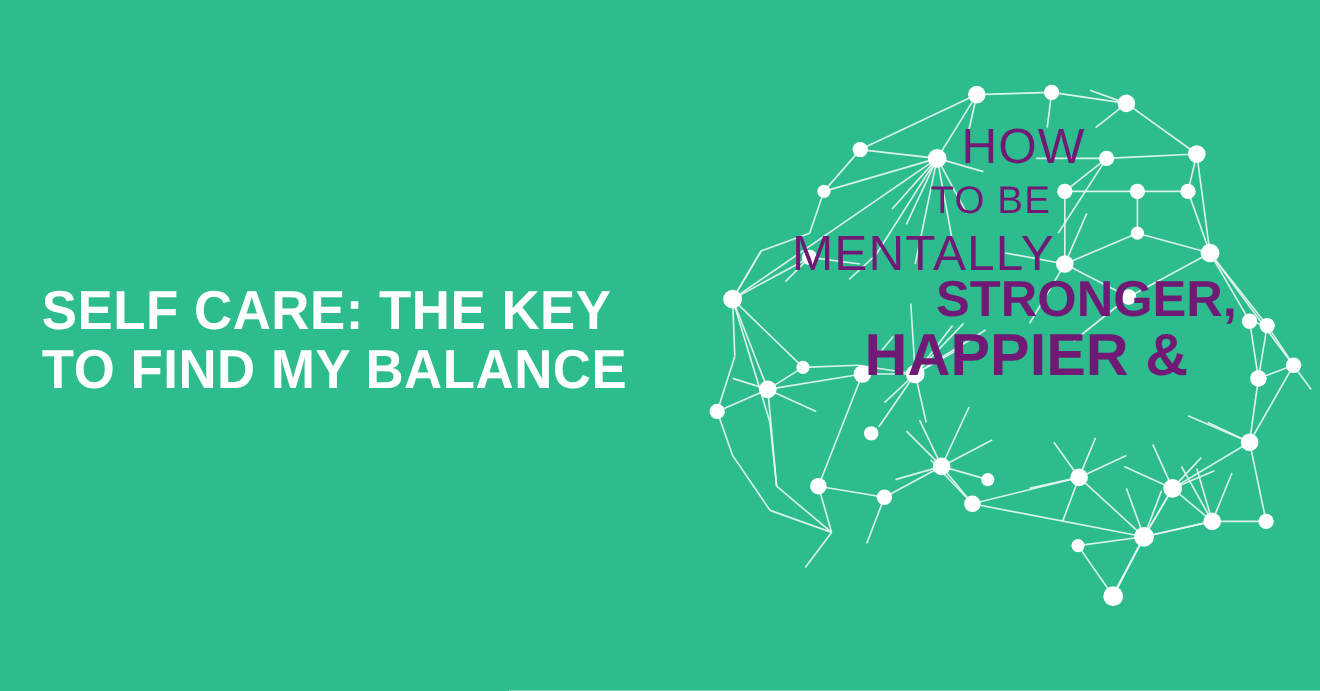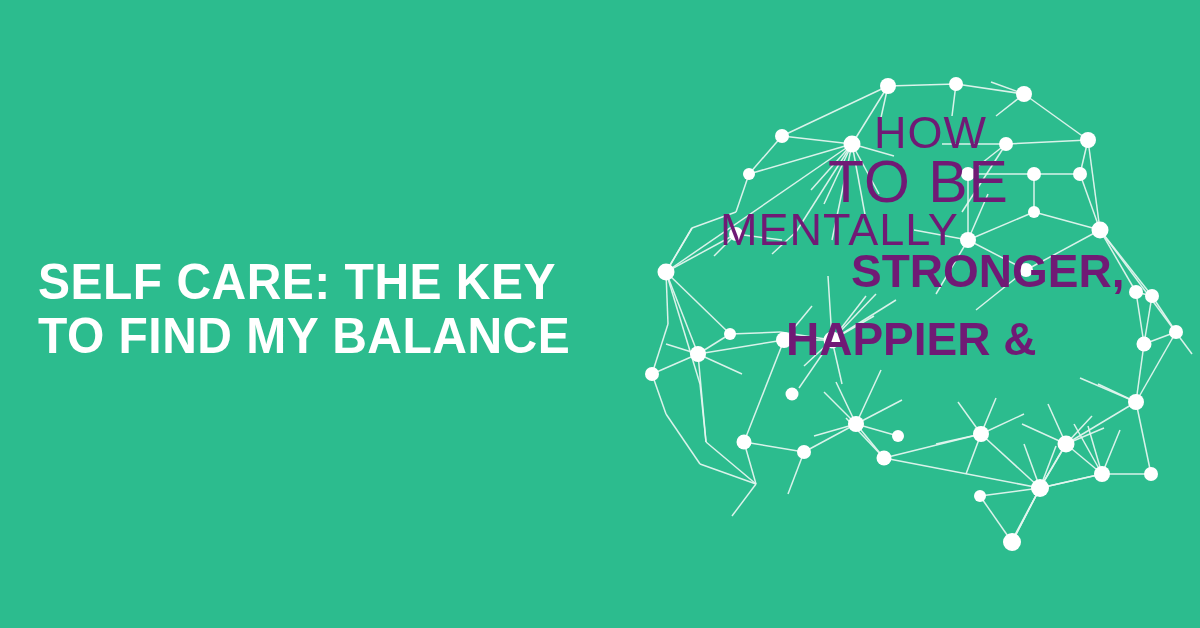--- a/index.html
+++ b/index.html
@@ -65,24 +65,24 @@
   .bt-thin {
     font-weight: 300;
     letter-spacing: 1px;
   }
   .bt-bold {
     font-weight: bold;
     letter-spacing: 0px;
     text-align: center;
   }
   #bt-how      { left: 238px; top:  66px; font-size: 45px; line-height: 45px; }
-  #bt-tobe     { left: 192px; top: 116px; font-size: 59px; line-height: 45px; }
+  #bt-tobe     { left: 210px; top: 116px; font-size: 35px; line-height: 45px; }
   #bt-mentally { left:  84px; top: 163px; font-size: 45px; line-height: 45px; text-align: right; }
   #bt-stronger { left: 215px; top: 204px; font-size: 46px; line-height: 46px; }
-  #bt-happier  { left: 150px; top: 272px; font-size: 46px; line-height: 46px; }
+  #bt-happier  { left: 150px; top: 256px; font-size: 54px; line-height: 46px; }
   #bt-resilient{ left: 241px; top: 308px; font-size: 46px; line-height: 46px; }
 </style>
 </head>
 <body>
 
 <div id="banner" style="background: rgb(44, 188, 142); width: 1200px; height: 628px;">
 
   <div id="headline">
     <span class="hl-line">SELF CARE: THE KEY</span>
     <span class="hl-line">TO FIND MY BALANCE</span>

